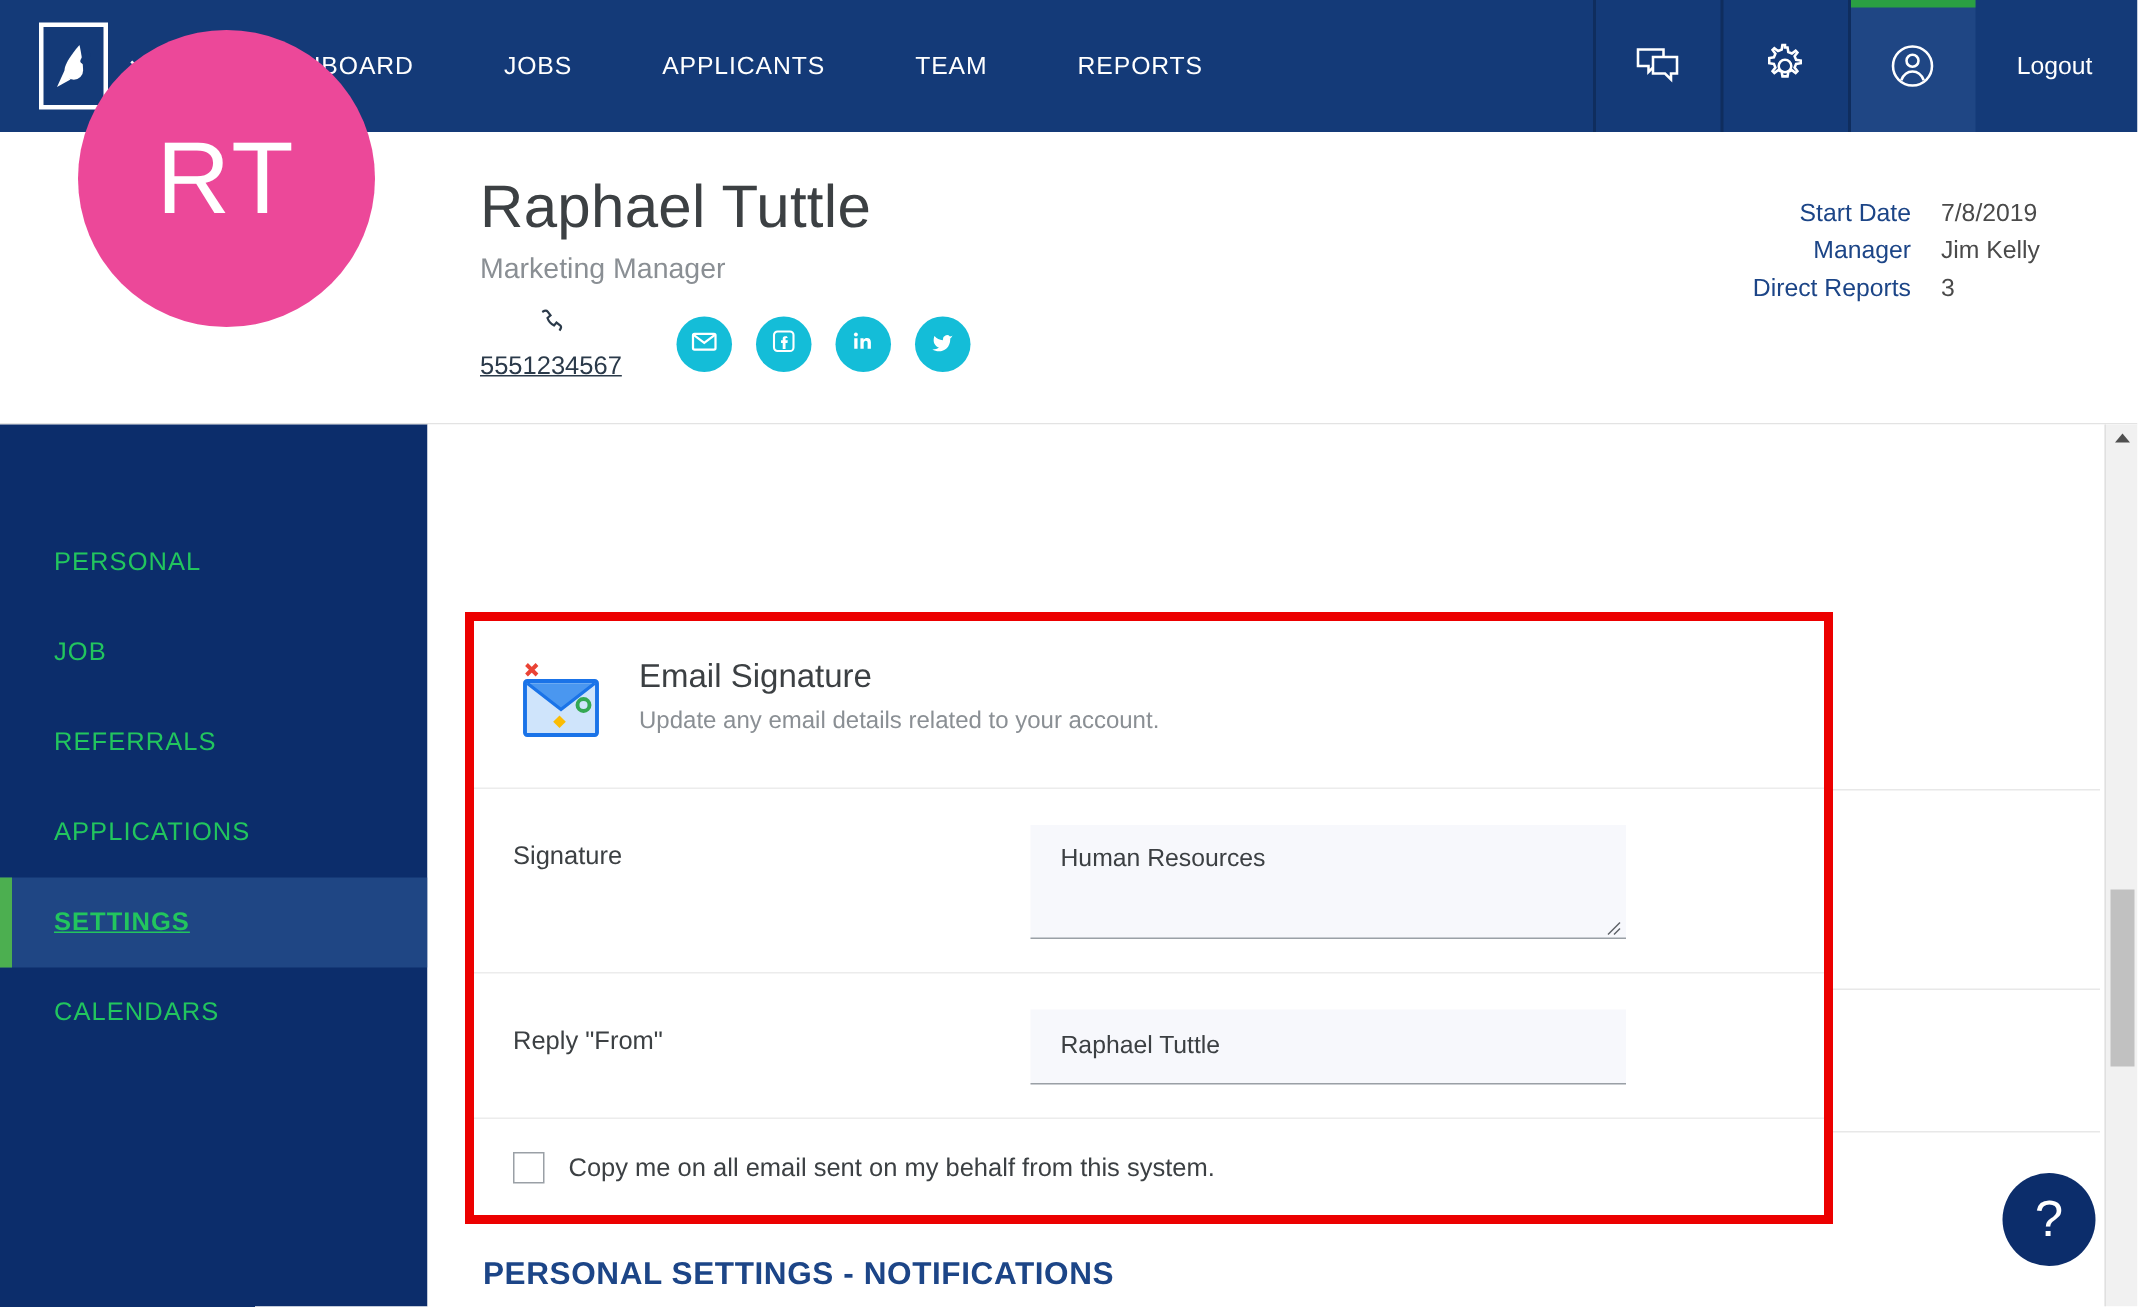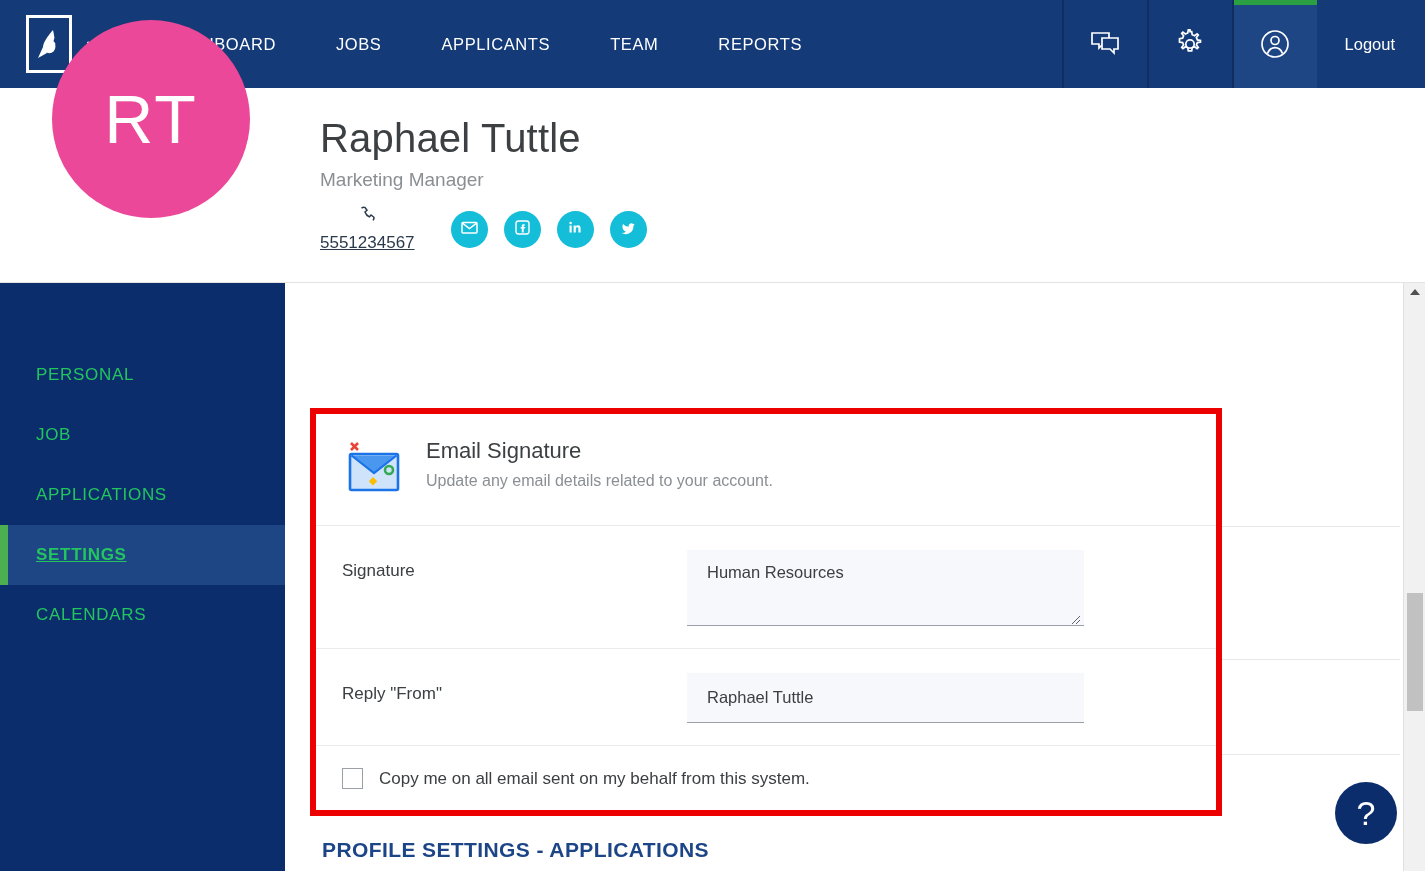--- a/index.html
+++ b/index.html
@@ -441,28 +441,39 @@
             <span>
               <svg width="19" height="19" viewBox="0 0 19 19">
                 <path d="M16 5.6 c-.5 .4-1.1 .6-1.7 .7 a2.7 2.7 0 0 0-4.7 1.9 v.6 A7.6 7.6 0 0 1 4 6 s-2.4 5.4 3 7.8 a7.4 7.4 0 0 1-4.5 1.2 c5.4 3 12 0 12-6.9 0-.2 0-.3 0-.5 A5.4 5.4 0 0 0 16 5.6 Z" fill="#ffffff"></path>
               </svg>
             </span>
           </div>
         </div>
       </div>
     </div>
 
+    <div class="profile-stats">
+      <div class="stat-label">Start Date</div>
+      <div class="stat-value">7/8/2019</div>
+      <div class="stat-label">Manager</div>
+      <div class="stat-value">Jim Kelly</div>
+      <div class="stat-label">Direct Reports</div>
+      <div class="stat-value">3</div>
+    </div>
   </div>
 
   <div class="sidebar">
     <div class="side-item">
       <span class="side-label">PERSONAL</span>
     </div>
     <div class="side-item">
       <span class="side-label">JOB</span>
+    </div>
+    <div class="side-item">
+      <span class="side-label">REFERRALS</span>
     </div>
     <div class="side-item">
       <span class="side-label">APPLICATIONS</span>
     </div>
     <div class="side-item active">
       <span class="side-label">SETTINGS</span>
     </div>
     <div class="side-item">
       <span class="side-label">CALENDARS</span>
     </div>
@@ -517,21 +528,21 @@
       </div>
 
       <div class="card-check-row">
         <div class="checkbox"></div>
         <div class="check-label">Copy me on all email sent on my behalf from this system.</div>
       </div>
 
     </div>
   </div>
 
-  <div class="section-heading">PROFILE SETTINGS - APPLICATIONS</div>
+  <div class="section-heading">PERSONAL SETTINGS - NOTIFICATIONS</div>
 
   <div class="scrollbar">
     <div class="sb-arrow-up">
       <svg width="12" height="8" viewBox="0 0 12 8">
           <path d="M6 1 L11 7 L1 7 Z" fill="#505050"></path>
         </svg>
     </div>
     <div class="sb-thumb"></div>
   </div>
 

